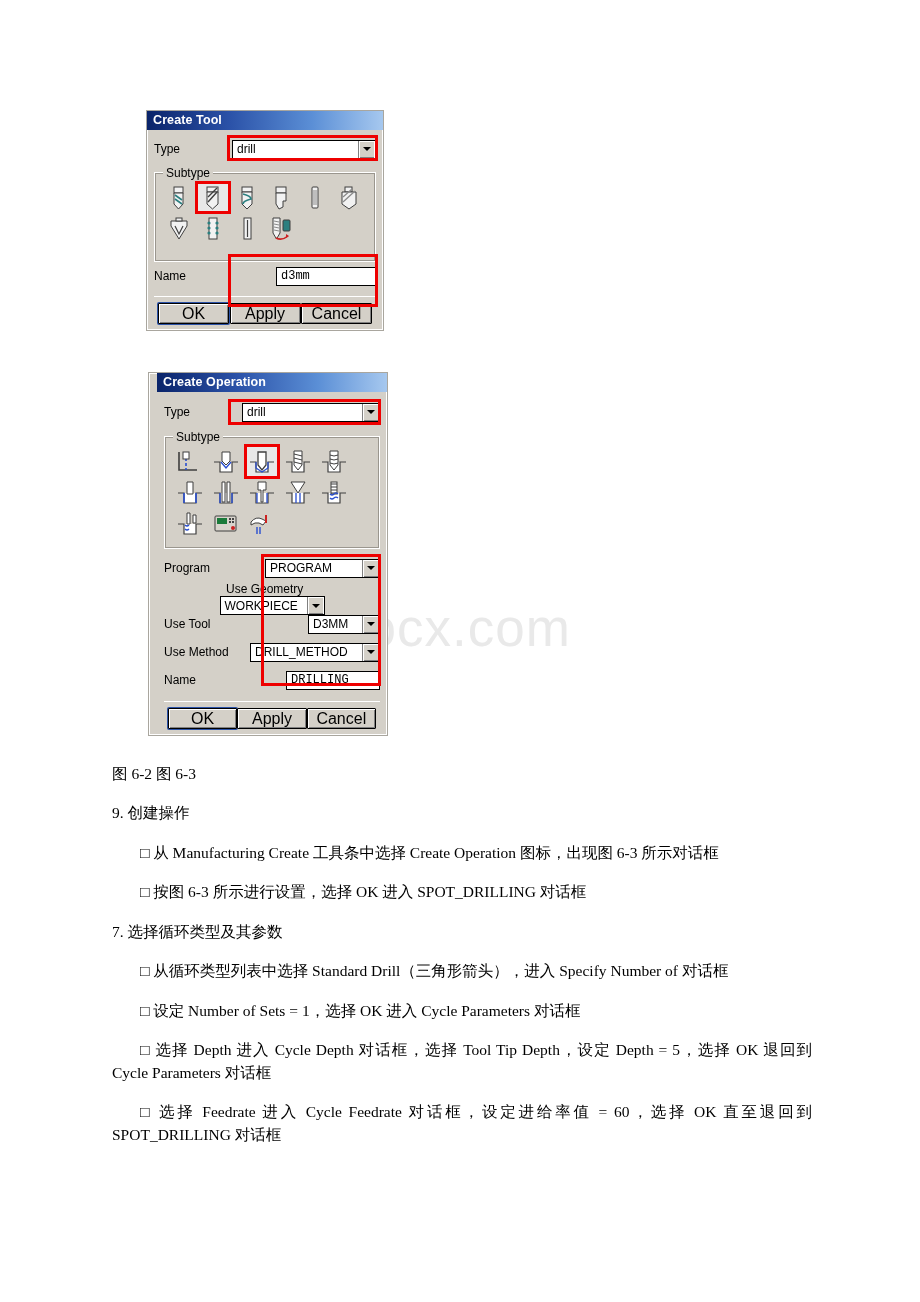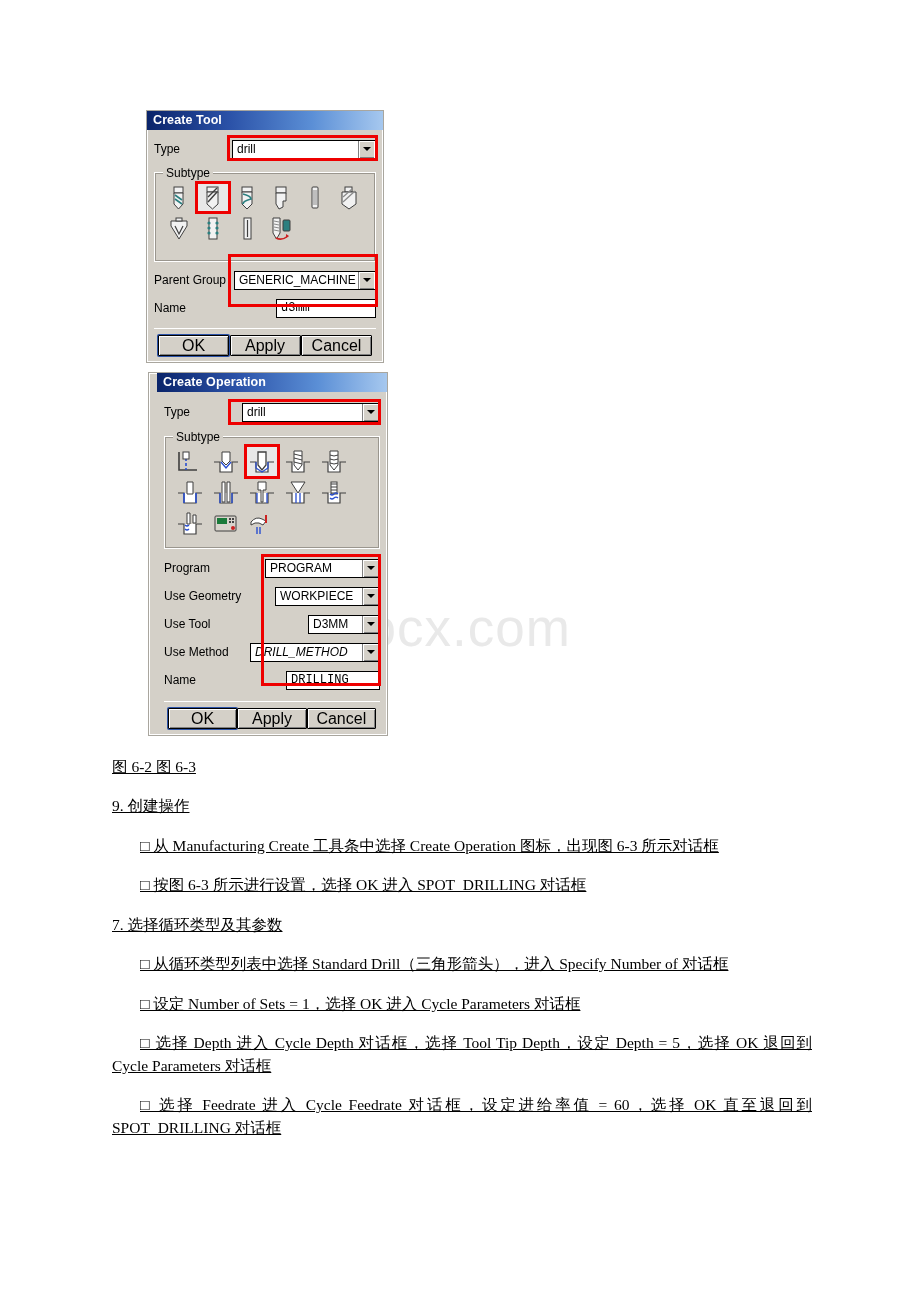--- a/index.html
+++ b/index.html
@@ -137,21 +137,21 @@
   #doc-text {
     position:absolute;
     left:112px; top:748px;
     width:700px;
     z-index:3;
     font-family:"Liberation Serif", serif;
     font-size:15.5px;
     color:#000;
     line-height:1.45;
   }
-  #doc-text p { margin:8px 0 17px 0; text-align:justify;text-decoration:underline; }
+  #doc-text p { margin:15px 0 17px 0; text-align:justify; }
   #doc-text p.indent { text-indent:28px; }
 </style>
 </head>
 <body>
 
 <div id="watermark">www.bdocx.com</div>
 
 <div class="dialog" id="dlg1" style="left:146px; top:110px; width:238px;">
 
   <div class="titlebar">Create Tool</div>
@@ -241,29 +241,20 @@
               <path d="M3 1 h7 v15 l-3.5 6 L3 16 Z" fill="#f2f2f2" stroke="#3f3f3f"></path>
                 <path d="M4 4 l5 1 M4 7 l5 1 M4 10 l5 1 M4 13 l5 1" stroke="#8a8a8a" stroke-width="1"></path>
                 <rect x="13" y="3" width="7" height="11" rx="1" fill="#2b7f7f" stroke="#3f3f3f"></rect>
                 <path d="M6 21 q6 3 12 -2" stroke="#cc2222" stroke-width="1.6" fill="none"></path>
                 <path d="M16 17 l3 2 l-3 2 Z" fill="#cc2222"></path>
             </svg>
           </div>
         </div>
     </div>
 
-    <div class="row" style="height:28px; margin-top:4px;">
-      <div class="lbl" style="width:80px;">Parent Group</div>
-      <div class="combo" style="flex:1;">
-        <span class="val">GENERIC_MACHINE</span>
-        <span class="arrow">
-            <i></i>
-          </span>
-      </div>
-    </div>
 
     <div class="row" style="height:28px;">
       <div class="lbl" style="width:80px;">Name</div>
       <div style="flex:1; display:flex; justify-content:flex-end;">
         <div class="textfield" style="width:100px;">d3mm</div>
       </div>
     </div>
 
     <div class="btnrow" id="dlg1-buttons">
         <div class="btn default">OK</div>
@@ -402,21 +393,21 @@
           <div class="lbl" style="width: 92px;">Program</div>
           <div style="flex: 1 1 0%; display: flex; justify-content: flex-end;">
             <div class="combo" style="width: 115px;">
               <span class="val">PROGRAM</span>
               <span class="arrow">
                 <i></i>
               </span>
             </div>
           </div>
         </div>
-        <div class="row" style="height: 28px;">
+        <div class="row" style="height: 28px; flex-direction: column;">
           <div class="lbl" style="width: 92px;">Use Geometry</div>
           <div style="flex: 1 1 0%; display: flex; justify-content: flex-end;">
             <div class="combo" style="width: 105px;">
               <span class="val">WORKPIECE</span>
               <span class="arrow">
                 <i></i>
               </span>
             </div>
           </div>
         </div>
@@ -426,21 +417,21 @@
             <div class="combo" style="width: 72px;">
               <span class="val">D3MM</span>
               <span class="arrow">
                 <i></i>
               </span>
             </div>
           </div>
         </div>
         <div class="row" style="height: 28px; gap: 16px;">
           <div class="lbl" style="width: 92px;">Use Method</div>
-          <div style="flex: 1 1 0%; display: flex; justify-content: flex-end; font-style: italic;">
+          <div style="flex: 1 1 0%; display: flex; justify-content: flex-end;">
             <div class="combo" style="width: 130px;">
               <span class="val">DRILL_METHOD</span>
               <span class="arrow">
                 <i></i>
               </span>
             </div>
           </div>
         </div>
         <div class="row" style="height: 28px;">
           <div class="lbl" style="width: 92px;">Name</div>

